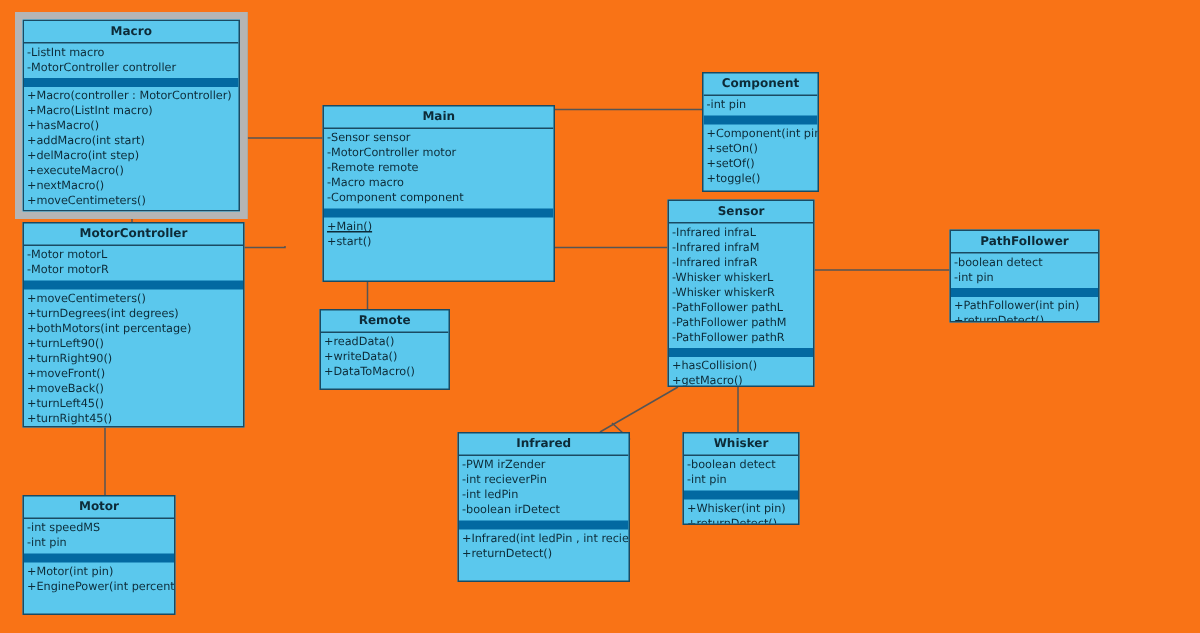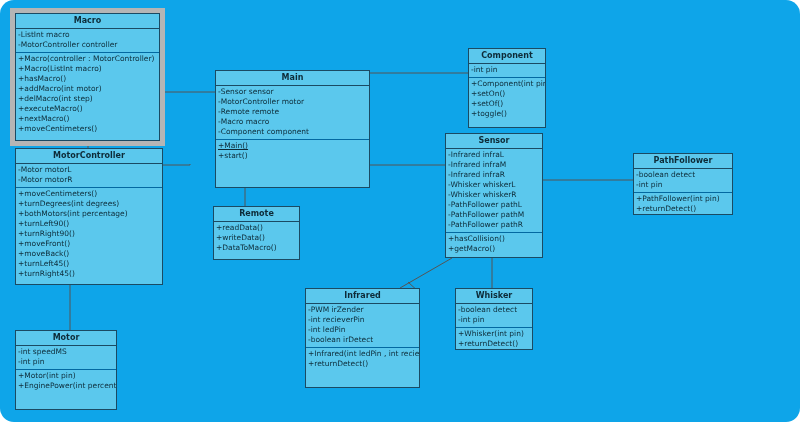--- a/index.html
+++ b/index.html
@@ -4,24 +4,23 @@
 <style>
   html, body {
     margin: 0;
     padding: 0;
     background: #ffffff;
   }
   #canvas {
     position: relative;
     width: 800px;
     height: 422px;
-    background: #0ea5e9;
+    background: #f97316;
     overflow: hidden;
     font-family: "DejaVu Sans", sans-serif;
-    border-radius: 14px;
   }
   svg.edges {
     position: absolute;
     left: 0;
     top: 0;
     width: 800px;
     height: 422px;
     pointer-events: none;
   }
   .uml-class {
@@ -55,21 +54,21 @@
     font-size: 8px;
     font-weight: bold;
     color: #0d2b38;
     padding: 2px 2px 2px 2px;
     border-bottom: 1px solid #1a4a63;
     line-height: 10px;
     letter-spacing: 0px;
   }
   .cls-section {
     padding: 1px 2px 2px 2px;
-    border-bottom: 1px solid #0369a1;
+    border-bottom: 6px solid #0369a1;
   }
   .cls-section:last-child {
     border-bottom: none;
     flex: 1;
   }
   .member {
     font-size: 7.5px;
     line-height: 10px;
     color: #0d2b38;
     white-space: nowrap;
@@ -104,21 +103,21 @@
         <div class="inner">
           <div class="cls-name">Macro</div>
           <div class="cls-section">
             <div class="member">-ListInt macro</div>
             <div class="member">-MotorController controller</div>
           </div>
           <div class="cls-section">
             <div class="member">+Macro(controller : MotorController)</div>
             <div class="member">+Macro(ListInt macro)</div>
             <div class="member">+hasMacro()</div>
-            <div class="member">+addMacro(int motor)</div>
+            <div class="member">+addMacro(int start)</div>
             <div class="member">+delMacro(int step)</div>
             <div class="member">+executeMacro()</div>
             <div class="member">+nextMacro()</div>
             <div class="member">+moveCentimeters()</div>
           </div>
         </div>
       </div>
       <div class="uml-class" style="left: 15px; top: 148px; width: 148px; height: 137px; background: rgb(91, 200, 237);">
         <div class="cls-name">MotorController</div>
         <div class="cls-section">

